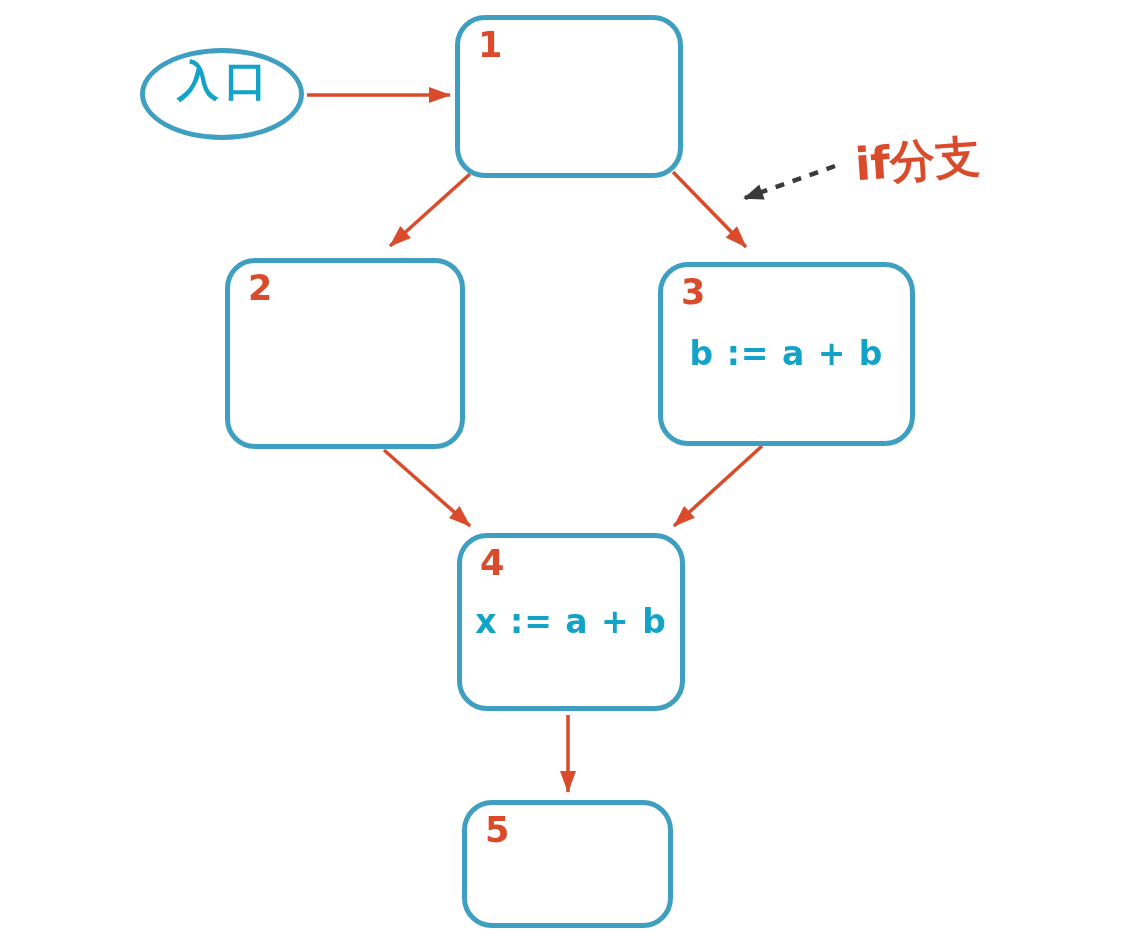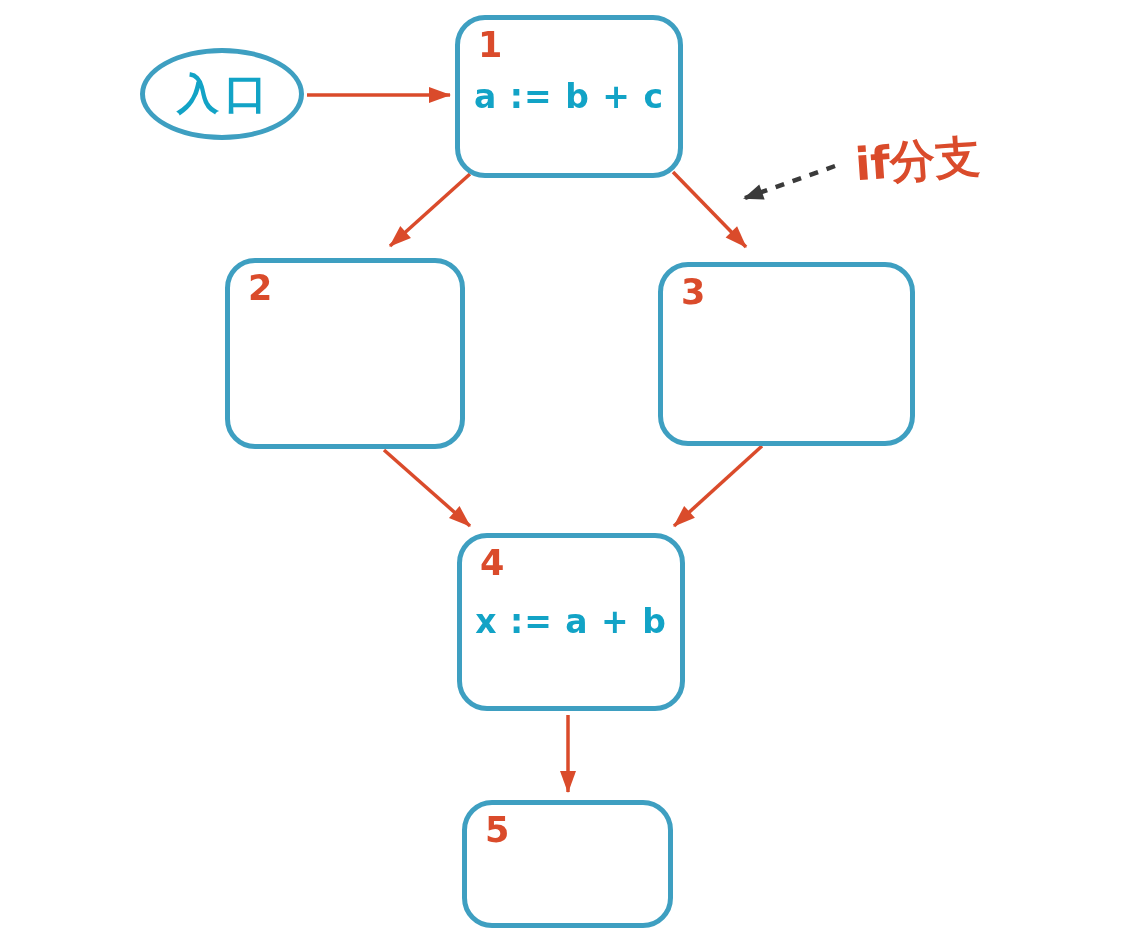--- a/index.html
+++ b/index.html
@@ -25,21 +25,21 @@
     position:absolute;
     border:5px solid var(--teal);
     border-radius:30px;
     background:#ffffff;
     color:var(--teal-text);
     font-weight:bold;
   }
   .entry{
     left:140px;top:48px;width:164px;height:92px;
     border-radius:50%;
-    display:flex;align-items:center;justify-content:center;
+    display:flex;align-items:flex-start;justify-content:center;
     font-size:42px;letter-spacing:6px;
     padding-left:6px; 
   }
   .block{
     display:flex;flex-direction:column;
     align-items:center;justify-content:center;
   }
   .block .num{
     position:absolute;
     top:8px;left:18px;
@@ -92,29 +92,29 @@
     <line x1="568" y1="715" x2="568" y2="792" stroke="#da4b2b" stroke-width="3.5" marker-end="url(#arrow-red)"></line>
     <line x1="835" y1="166" x2="745" y2="198" stroke="#3a3a3a" stroke-width="4.5" stroke-dasharray="9 9" marker-end="url(#arrow-dark)"></line>
   </svg>
 
   <div class="node entry">
     <span>入口</span>
   </div>
 
   <div class="node block b1">
     <span class="num">1</span>
-    <div class="code">a := b + c</div>
   </div>
 
   <div class="node block b2">
     <span class="num">2</span>
   </div>
 
   <div class="node block b3">
     <span class="num">3</span>
+    <div class="code">b := a + b</div>
   </div>
 
   <div class="node block b4">
     <span class="num">4</span>
     <div class="code">x := a + b</div>
   </div>
 
   <div class="node block b5">
     <span class="num">5</span>
   </div>

